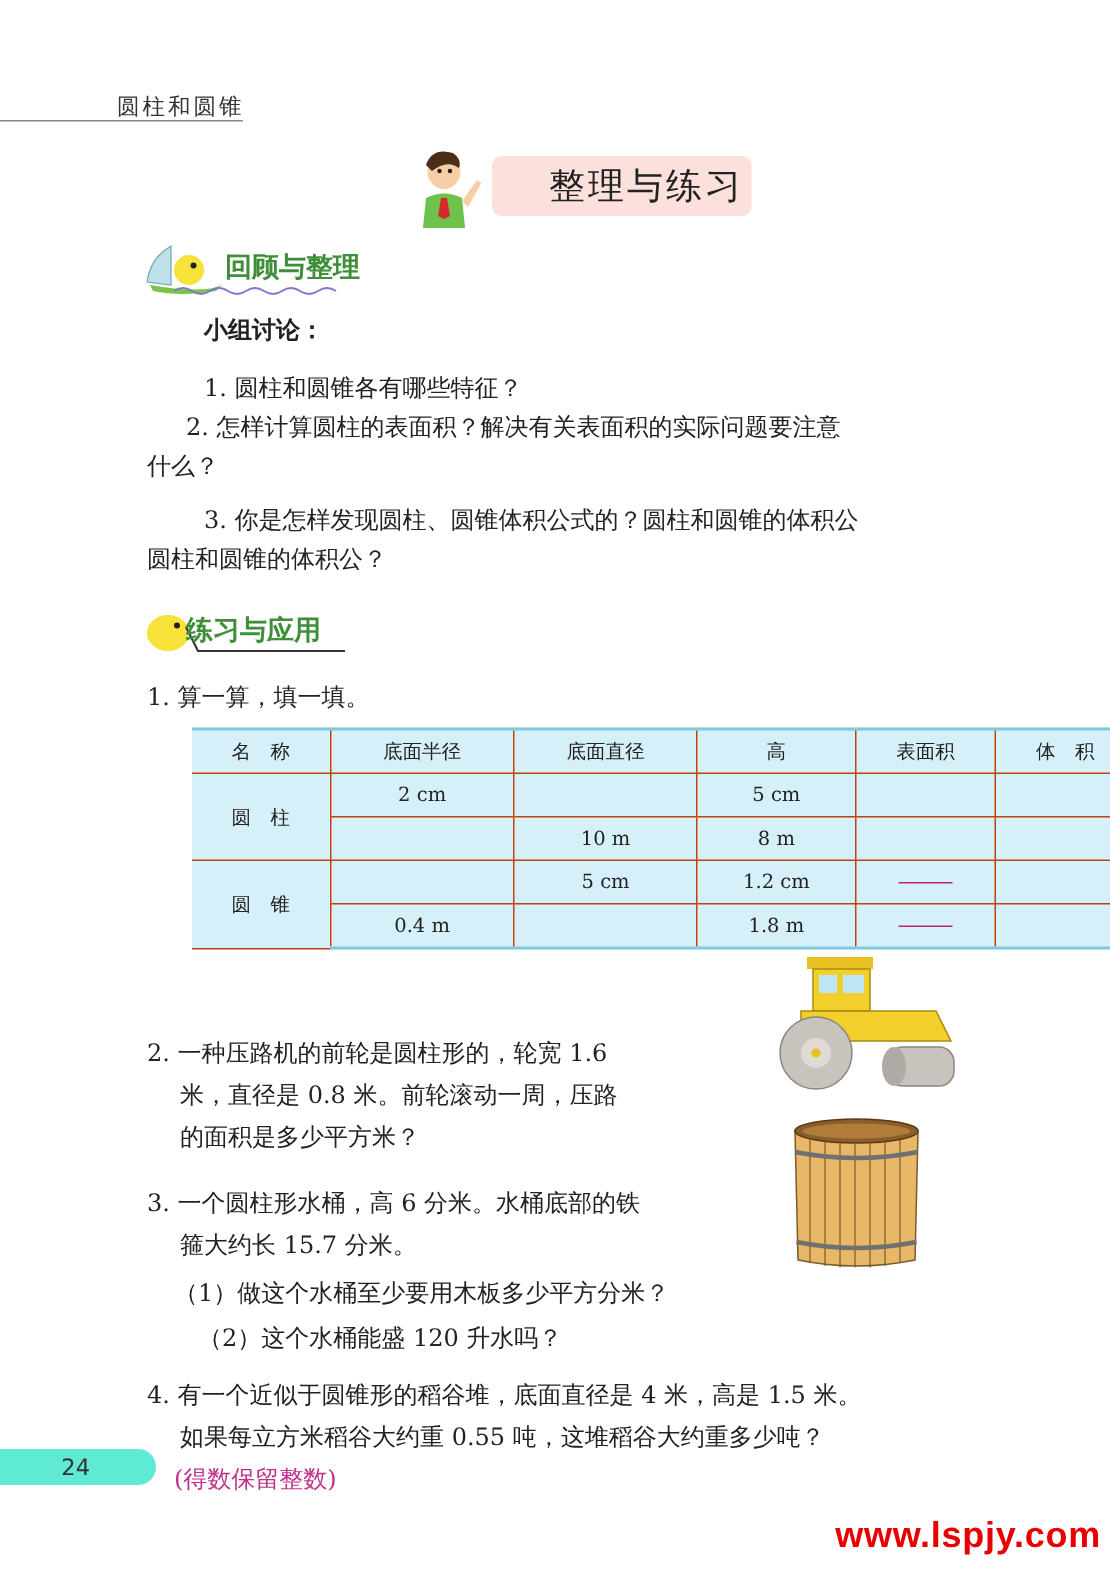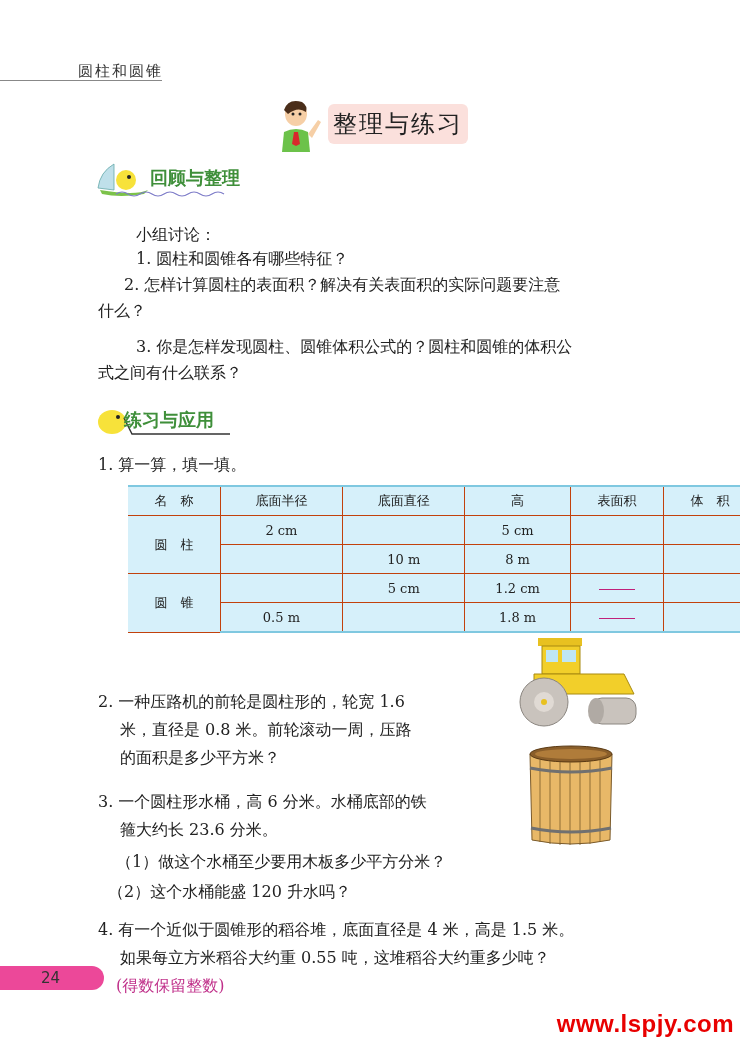--- a/index.html
+++ b/index.html
@@ -12,38 +12,38 @@
   }
   .header-rule {
     position:absolute; left:0; top:80px; width:162px; height:1px; background:#888;
   }
   .title-wrap { position:absolute; left:276px; top:96px; height:56px; }
   .boy { position:absolute; left:0; top:2px; width:48px; height:54px; }
   .title-box {
     position:absolute; left:52px; top:8px; width:140px; height:40px;
     background:#fbe0dc; border-radius:6px;
     font-family:"DejaVu Sans","Liberation Sans",sans-serif;
-    font-size:24px; color:#222; text-align:center; line-height:40px; letter-spacing:2px;
+    font-size:24px; color:#222; text-align:center; line-height:40px; letter-spacing:2px;padding-left:33px;
   }
   .section-head { position:absolute; font-family:"DejaVu Sans","Liberation Sans",sans-serif; color:#3f8f3a; font-size:18px; font-weight:bold; }
   .p { position:absolute; font-size:16px; line-height:22px; color:#222; }
   table.t {
     position:absolute; left:128px; top:485px; width:628px; border-collapse:collapse;
     background:#d6f0fa; font-size:13px;
   }
   table.t td, table.t th { border:1px solid #c2410c; text-align:center; height:26px; font-weight:normal; }
   table.t tr:first-child th { border-top:2px solid #7fc8e0; height:26px; }
   table.t tr:last-child td { border-bottom:2px solid #7fc8e0; }
   table.t th:first-child, table.t td.name { border-left:none; }
   table.t th:last-child, table.t td:last-child { border-right:none; }
   .dash { display:inline-block; width:36px; height:1px; background:#c0207a; vertical-align:middle; }
   .q { position:absolute; font-size:16px; line-height:28px; color:#222;margin-top:46px; }
   .pink { color:#c0308a; }
   .page-tab {
-    position:absolute; left:0; top:966px; width:104px; height:24px; background:#ec4899;
+    position:absolute; left:0; top:966px; width:104px; height:24px; background:#5eead4;
     border-radius:0 14px 14px 0; font-family:"DejaVu Sans","Liberation Sans",sans-serif;
     font-size:15px; color:#333; text-align:right; box-sizing:border-box; padding-right:44px; line-height:24px;
   }
   .watermark {
     position:absolute; right:6px; top:1010px; color:#e80000; font-family:Liberation Sans, sans-serif;
     font-weight:bold; font-size:24px; letter-spacing:0.5px;
   }
 </style>
 </head>
 <body>
@@ -66,26 +66,26 @@
 
 <svg style="position:absolute;left:96px;top:162px;width:150px;height:36px;" viewBox="0 0 150 36">
   <path d="M18 2 L18 28 L2 26 Q4 10 18 2Z" fill="#bfe0ea" stroke="#6aa" stroke-width="0.8"></path>
   <circle cx="30" cy="18" r="10" fill="#f7e23a"></circle>
   <circle cx="33" cy="15" r="2" fill="#222"></circle>
   <path d="M4 28 Q40 34 52 28 L48 32 Q24 36 6 32Z" fill="#7cc24a"></path>
   <path d="M20 32 q6 -4 12 0 t12 0 t12 0 t12 0 t12 0 t12 0 t12 0 t12 0 t12 0" fill="none" stroke="#7d7bc8" stroke-width="1.2"></path>
 </svg>
 <div class="section-head" style="left:150px;top:166px;">回顾与整理</div>
 
-<div class="p" style="left:136px;top:224px;">小组讨论：</div>
+<div class="p" style="left:136px;top:209px;font-weight:bold;">小组讨论：</div>
 <div class="p" style="left:136px;top:248px;">1. 圆柱和圆锥各有哪些特征？</div>
 <div class="p" style="left:124px;top:274px;">2. 怎样计算圆柱的表面积？解决有关表面积的实际问题要注意</div>
 <div class="p" style="left:98px;top:300px;">什么？</div>
 <div class="p" style="left:136px;top:336px;">3. 你是怎样发现圆柱、圆锥体积公式的？圆柱和圆锥的体积公</div>
-<div class="p" style="left:98px;top:362px;">式之间有什么联系？</div>
+<div class="p" style="left:98px;top:362px;">圆柱和圆锥的体积公？</div>
 
 <svg style="position:absolute;left:96px;top:404px;width:136px;height:34px;" viewBox="0 0 136 34">
   <ellipse cx="16" cy="18" rx="14" ry="12" fill="#f7e23a"></ellipse>
   <circle cx="22" cy="13" r="2" fill="#222"></circle>
   <path d="M28 14 L36 30 L134 30" fill="none" stroke="#333" stroke-width="1.4"></path>
 </svg>
 <div class="section-head" style="left:124px;top:408px;">练习与应用</div>
 
 <div class="p" style="left:98px;top:454px;">1. 算一算，填一填。</div>
 
@@ -116,21 +116,21 @@
   </tr>
   <tr>
     <td class="name" rowspan="2">圆　锥</td>
     <td></td>
     <td>5 cm</td>
     <td>1.2 cm</td>
     <td><span class="dash"></span></td>
     <td></td>
   </tr>
   <tr>
-    <td>0.5 m</td>
+    <td>0.4 m</td>
     <td></td>
     <td>1.8 m</td>
     <td><span class="dash"></span></td>
     <td></td>
   </tr>
 </tbody>
   </table>
 
 <div class="q" style="left:98px;top:642px;">2. 一种压路机的前轮是圆柱形的，轮宽 1.6</div>
 <div class="q" style="left:120px;top:670px;">米，直径是 0.8 米。前轮滚动一周，压路</div>
@@ -142,23 +142,23 @@
   <rect x="48" y="16" width="14" height="12" fill="#bfe6f5"></rect>
   <path d="M20 40 L110 40 L120 60 L20 60Z" fill="#f2cf2a" stroke="#a88a10"></path>
   <ellipse cx="30" cy="68" rx="24" ry="24" fill="#c9c3bd" stroke="#8b8680"></ellipse>
   <ellipse cx="30" cy="68" rx="10" ry="10" fill="#e0dad4"></ellipse>
   <circle cx="30" cy="68" r="3" fill="#e8c120"></circle>
   <rect x="78" y="64" width="44" height="26" rx="10" fill="#c9c3bd" stroke="#8b8680"></rect>
   <ellipse cx="82" cy="77" rx="8" ry="13" fill="#b0aaa4"></ellipse>
 </svg>
 
 <div class="q" style="left:98px;top:742px;">3. 一个圆柱形水桶，高 6 分米。水桶底部的铁</div>
-<div class="q" style="left:120px;top:770px;">箍大约长 23.6 分米。</div>
+<div class="q" style="left:120px;top:770px;">箍大约长 15.7 分米。</div>
 <div class="q" style="left:116px;top:802px;">（1）做这个水桶至少要用木板多少平方分米？</div>
-<div class="q" style="left:108px;top:832px;">（2）这个水桶能盛 120 升水吗？</div>
+<div class="q" style="left:132px;top:832px;">（2）这个水桶能盛 120 升水吗？</div>
 <svg style="position:absolute;left:526px;top:744px;width:90px;height:104px;" viewBox="0 0 90 104">
   <path d="M4 10 L86 10 L84 96 Q45 104 6 96Z" fill="#e8b868" stroke="#7a5a2a"></path>
   <ellipse cx="45" cy="10" rx="41" ry="8" fill="#8a5e2a" stroke="#5a3a14"></ellipse>
   <ellipse cx="45" cy="10" rx="36" ry="5" fill="#b07c3a"></ellipse>
   <g stroke="#7a5a2a" stroke-width="0.8">
     <line x1="14" y1="16" x2="14" y2="98"></line>
       <line x1="24" y1="17" x2="24" y2="100"></line>
     <line x1="34" y1="18" x2="34" y2="101"></line>
       <line x1="44" y1="18" x2="44" y2="101"></line>
     <line x1="54" y1="18" x2="54" y2="101"></line>

